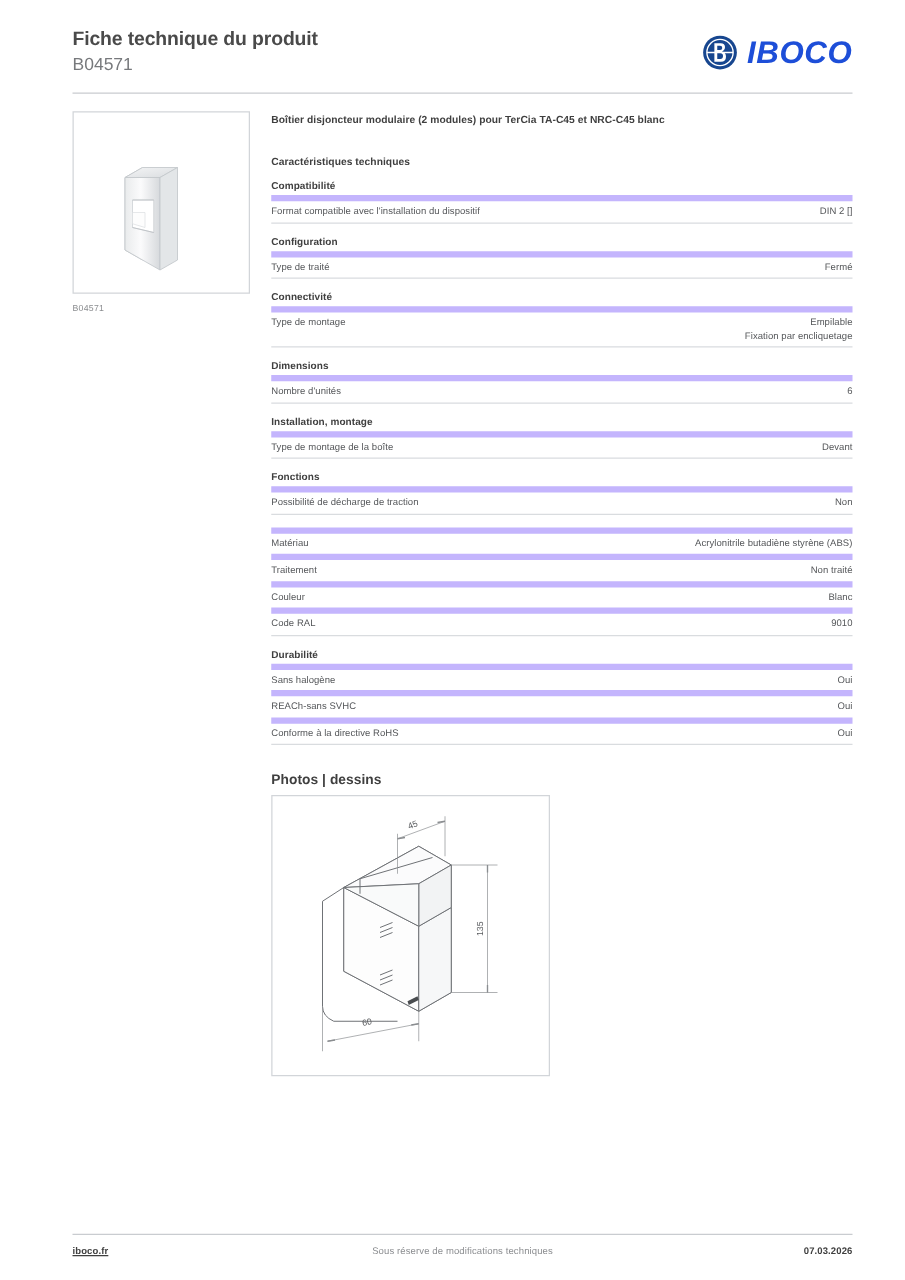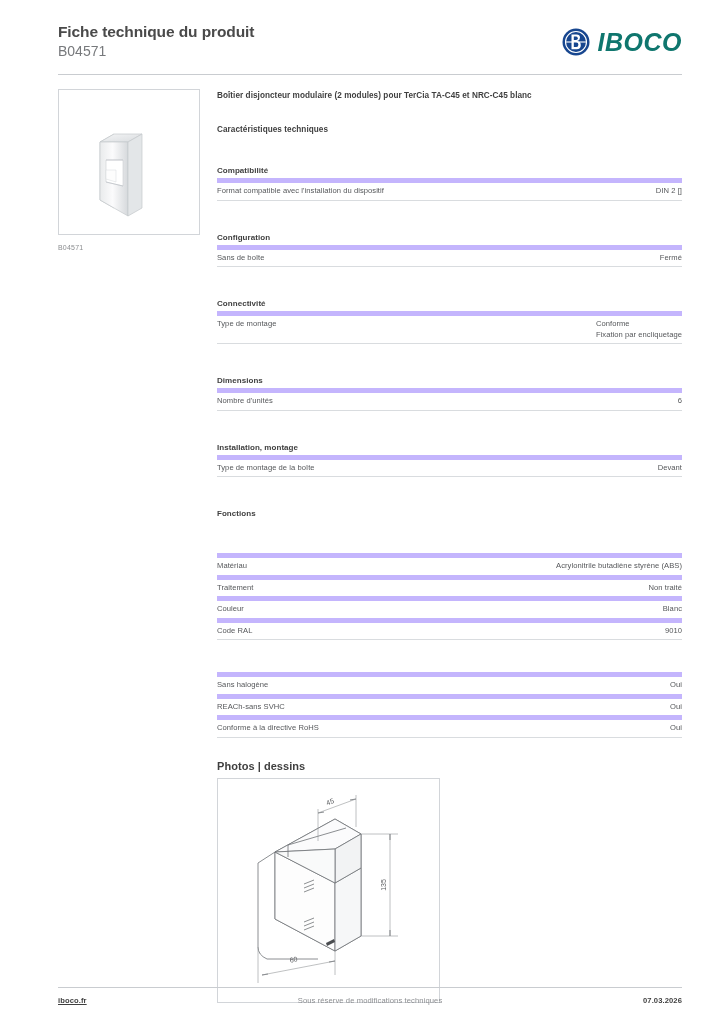--- a/index.html
+++ b/index.html
@@ -54,21 +54,21 @@
     gap: 7px;
   }
   .logo-mark {
     width: 30px;
     height: 30px;
   }
   .logo-word {
     font-size: 25px;
     font-weight: bold;
     font-style: italic;
-    color: #0f766e;
+    color: #1d4ed8;
     letter-spacing: 0.5px;
     font-family: "Liberation Sans", sans-serif;
   }
   .header-rule {
     position: absolute;
     left: 58px;
     top: 74px;
     width: 624px;
     height: 1px;
     background: #c9ccd0;
@@ -110,21 +110,21 @@
   }
   .specs-heading {
     font-size: 8.2px;
     font-weight: bold;
     color: #3f3f3f;
     margin-top: 24px;
     letter-spacing: 0.05px;
   }
 
   .section {
-    margin-top: 32px;
+    margin-top: 10px;
   }
   .section-title {
     font-size: 8px;
     font-weight: bold;
     color: #3f3f3f;
     padding-bottom: 3px;
     letter-spacing: 0.05px;
   }
   .spec-row {
     display: flex;
@@ -139,21 +139,21 @@
   .spec-row:last-child {
     border-bottom: 1px solid #d9dcdf;
   }
   .spec-label {
     flex: 1 1 auto;
     padding-right: 12px;
     letter-spacing: 0.05px;
   }
   .spec-values {
     flex: 0 0 auto;
-    text-align: left;
+    text-align: right;
     letter-spacing: 0.05px;
   }
   .spec-values div { white-space: nowrap; }
 
   
   .drawing-heading {
     font-size: 11px;
     font-weight: bold;
     color: #3f3f3f;
     margin-top: 22px;
@@ -280,32 +280,32 @@
           <div class="spec-row">
             <div class="spec-label">Format compatible avec l'installation du dispositif</div>
             <div class="spec-values">
               <div>DIN 2 []</div>
             </div>
           </div>
         </div>
         <div class="section">
           <div class="section-title">Configuration</div>
           <div class="spec-row">
-            <div class="spec-label">Sans de boîte</div>
+            <div class="spec-label">Type de traité</div>
             <div class="spec-values">
               <div>Fermé</div>
             </div>
           </div>
         </div>
         <div class="section">
           <div class="section-title">Connectivité</div>
           <div class="spec-row">
             <div class="spec-label">Type de montage</div>
             <div class="spec-values">
-              <div>Conforme</div>
+              <div>Empilable</div>
               <div>Fixation par encliquetage</div>
             </div>
           </div>
         </div>
         <div class="section">
           <div class="section-title">Dimensions</div>
           <div class="spec-row">
             <div class="spec-label">Nombre d'unités</div>
             <div class="spec-values">
               <div>6</div>
@@ -316,20 +316,26 @@
           <div class="section-title">Installation, montage</div>
           <div class="spec-row">
             <div class="spec-label">Type de montage de la boîte</div>
             <div class="spec-values">
               <div>Devant</div>
             </div>
           </div>
         </div>
         <div class="section">
           <div class="section-title">Fonctions</div>
+          <div class="spec-row">
+            <div class="spec-label">Possibilité de décharge de traction</div>
+            <div class="spec-values">
+              <div>Non</div>
+            </div>
+          </div>
         </div>
         <div class="section">
           <div class="spec-row">
             <div class="spec-label">Matériau</div>
             <div class="spec-values">
               <div>Acrylonitrile butadiène styrène (ABS)</div>
             </div>
           </div>
           <div class="spec-row">
             <div class="spec-label">Traitement</div>
@@ -344,20 +350,21 @@
             </div>
           </div>
           <div class="spec-row">
             <div class="spec-label">Code RAL</div>
             <div class="spec-values">
               <div>9010</div>
             </div>
           </div>
         </div>
         <div class="section">
+          <div class="section-title">Durabilité</div>
           <div class="spec-row">
             <div class="spec-label">Sans halogène</div>
             <div class="spec-values">
               <div>Oui</div>
             </div>
           </div>
           <div class="spec-row">
             <div class="spec-label">REACh-sans SVHC</div>
             <div class="spec-values">
               <div>Oui</div>

